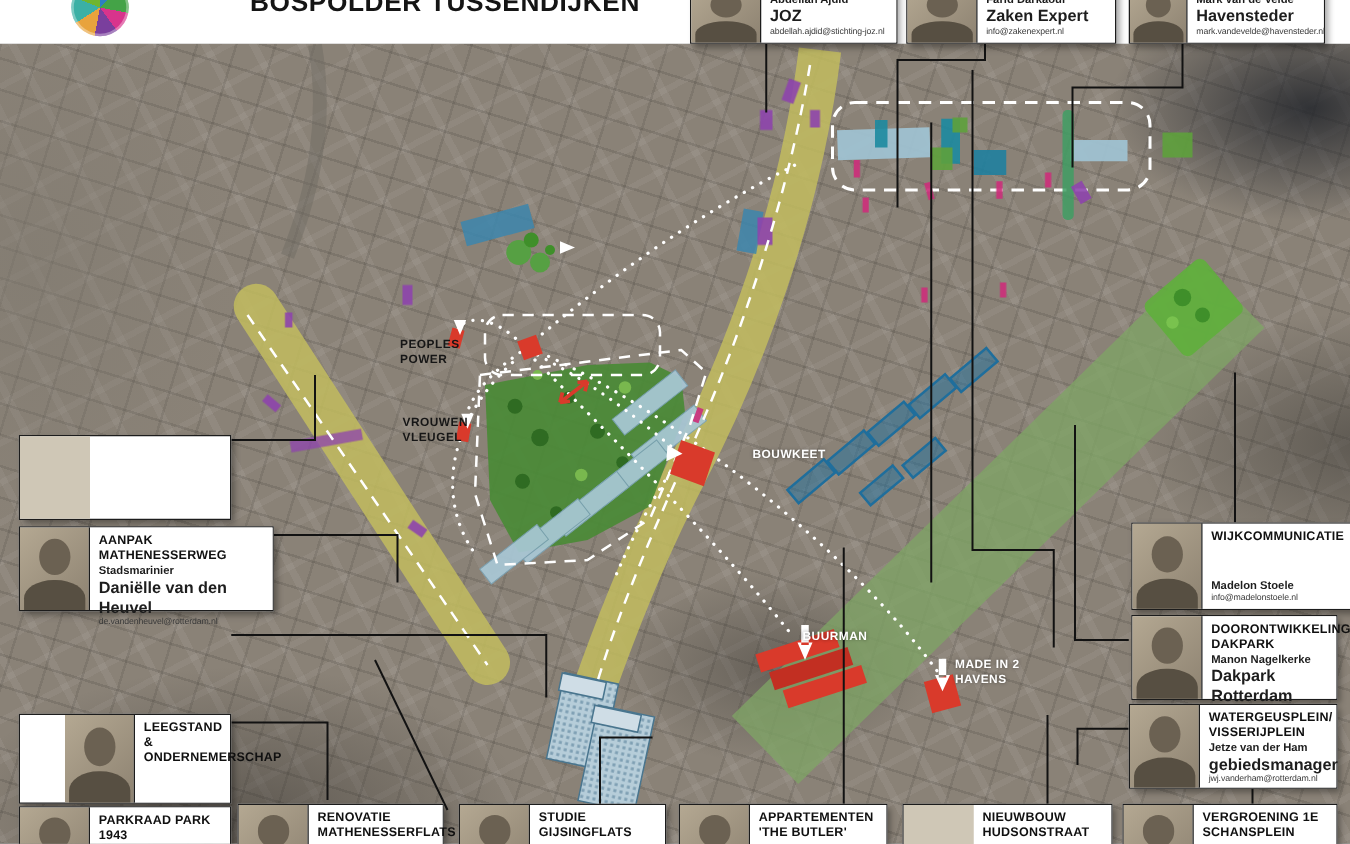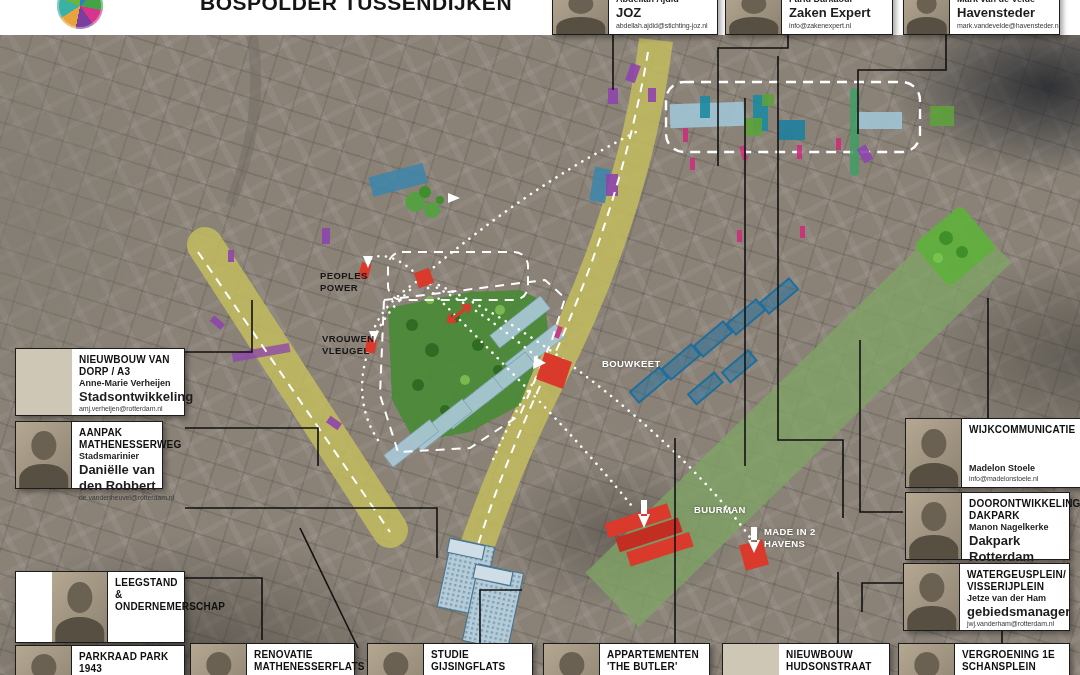--- a/index.html
+++ b/index.html
@@ -232,21 +232,21 @@
   </svg>
 
   <div class="header">
     <div class="logo"></div>
     <div class="title">BOSPOLDER TUSSENDIJKEN</div>
   </div>
 
   <div class="maplabel dark" style="left:320px;top:258px;width:58px;margin-top:12px;">PEOPLES POWER</div>
   <div class="maplabel dark" style="left:322px;top:333px;width:60px;">VROUWEN VLEUGEL</div>
   <div class="maplabel light" style="left:584px;top:358px;margin-left:18px;">BOUWKEET</div>
-  <div class="maplabel light" style="left:658px;top:504px;padding-left:36px;">BUURMAN</div>
+  <div class="maplabel light" style="left:642px;top:504px;">BUURMAN</div>
   <div class="maplabel light" style="left:764px;top:526px;width:58px;">MADE IN 2 HAVENS</div>
 
   <div class="card top" style="left:552px;top:-14px;width:166px;height:49px;">
     <div class="photo"></div>
     <div class="body">
       <div class="card-meta">
         <div class="card-name">Abdellah Ajdid</div>
         <div class="card-org">JOZ</div>
         <div class="card-email">abdellah.ajdid@stichting-joz.nl</div>
       </div>
@@ -268,36 +268,28 @@
       <div class="card-meta">
         <div class="card-name">Mark van de Velde</div>
         <div class="card-org">Havensteder</div>
         <div class="card-email">mark.vandevelde@havensteder.nl</div>
       </div>
     </div>
   </div>
 
   <div class="card" style="left:15px;top:348px;width:170px;height:68px;">
     <div class="photo blank"></div>
-    <div class="body">
-      <div class="card-title">NIEUWBOUW VAN DORP / A3</div>
-      <div class="card-meta">
-        <div class="card-name">Anne-Marie Verheijen</div>
-        <div class="card-org">Stadsontwikkeling</div>
-        <div class="card-email">amj.verheijen@rotterdam.nl</div>
-      </div>
-    </div>
-  </div>
-  <div class="card" style="left:15px;top:421px;width:148px;height:68px;">
+  </div>
+  <div class="card" style="left:15px;top:421px;width:204px;height:68px;">
     <div class="photo"></div>
     <div class="body">
       <div class="card-title">AANPAK MATHENESSERWEG</div>
       <div class="card-meta">
         <div class="card-name">Stadsmarinier</div>
-        <div class="card-org">Daniëlle van den Robbert</div>
+        <div class="card-org">Daniëlle van den Heuvel</div>
         <div class="card-email">de.vandenheuvel@rotterdam.nl</div>
       </div>
     </div>
   </div>
   <div class="card" style="left:15px;top:571px;width:170px;height:72px;padding-left:36px;">
     <div class="photo"></div>
     <div class="body">
       <div class="card-title">LEEGSTAND &amp; ONDERNEMERSCHAP</div>
     </div>
   </div>

